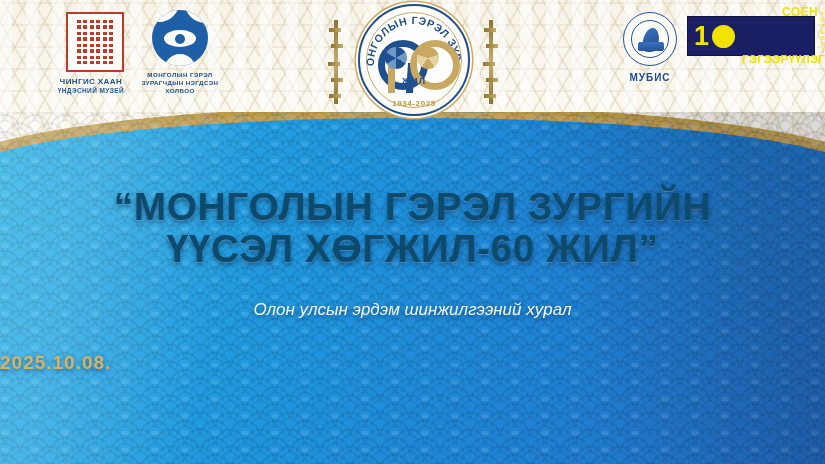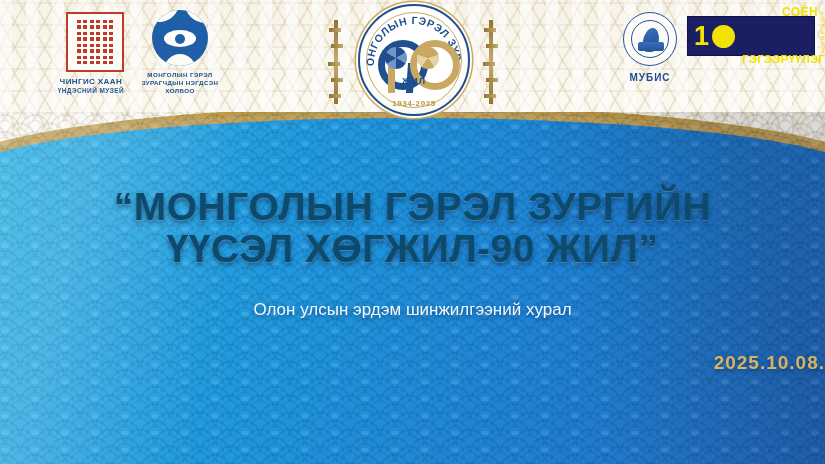--- a/index.html
+++ b/index.html
@@ -148,24 +148,24 @@
   .tv-geg{color:#f2e200;font-size:11.5px;font-weight:bold;letter-spacing:.2px;}
 
   
   .titlewrap{position:absolute;left:0;top:186px;width:825px;text-align:center;}
   .ttl{
     font-size:39px;font-weight:bold;color:#0c4a6e;letter-spacing:.5px;line-height:1.08;
     text-shadow:0 3px 5px rgba(10,40,80,.55), 0 1px 0 rgba(255,255,255,.3);
   }
   .subtitle{
     position:absolute;left:0;top:300px;width:825px;text-align:center;
-    font-size:17px;color:#f2f8ff;text-shadow:0 2px 4px rgba(10,40,80,.5);
+    font-size:17px;color:#f2f8ff;text-shadow:0 2px 4px rgba(10,40,80,.5);font-style:italic;
   }
   .datetext{
-    position:absolute;left:0;top:352px;width:825px;text-align:right;
+    position:absolute;left:0;top:352px;width:825px;text-align:left;
     font-size:19px;font-weight:bold;color:#d8b364;letter-spacing:1px;
     text-shadow:0 2px 4px rgba(10,40,80,.5);
   }
 </style>
 </head>
 <body>
 
 <div id="poster">
 
   <div class="header"></div>
@@ -268,19 +268,19 @@
           <span class="tv-soyon">СОЁН</span>
           <span class="tv-televiz">Т Е Л Е В И З</span>
         </span>
         <span class="tv-geg">ГЭГЭЭРҮҮЛЭГЧ</span>
       </span>
     </div>
   </div>
 
   <div class="titlewrap">
     <div class="ttl">“МОНГОЛЫН ГЭРЭЛ ЗУРГИЙН</div>
-    <div class="ttl">ҮҮСЭЛ ХӨГЖИЛ-90 ЖИЛ”</div>
+    <div class="ttl">ҮҮСЭЛ ХӨГЖИЛ-60 ЖИЛ”</div>
   </div>
 
   <div class="subtitle">Олон улсын эрдэм шинжилгээний хурал</div>
   <div class="datetext">2025.10.08.</div>
 
 </div>
 
 </body></html>

